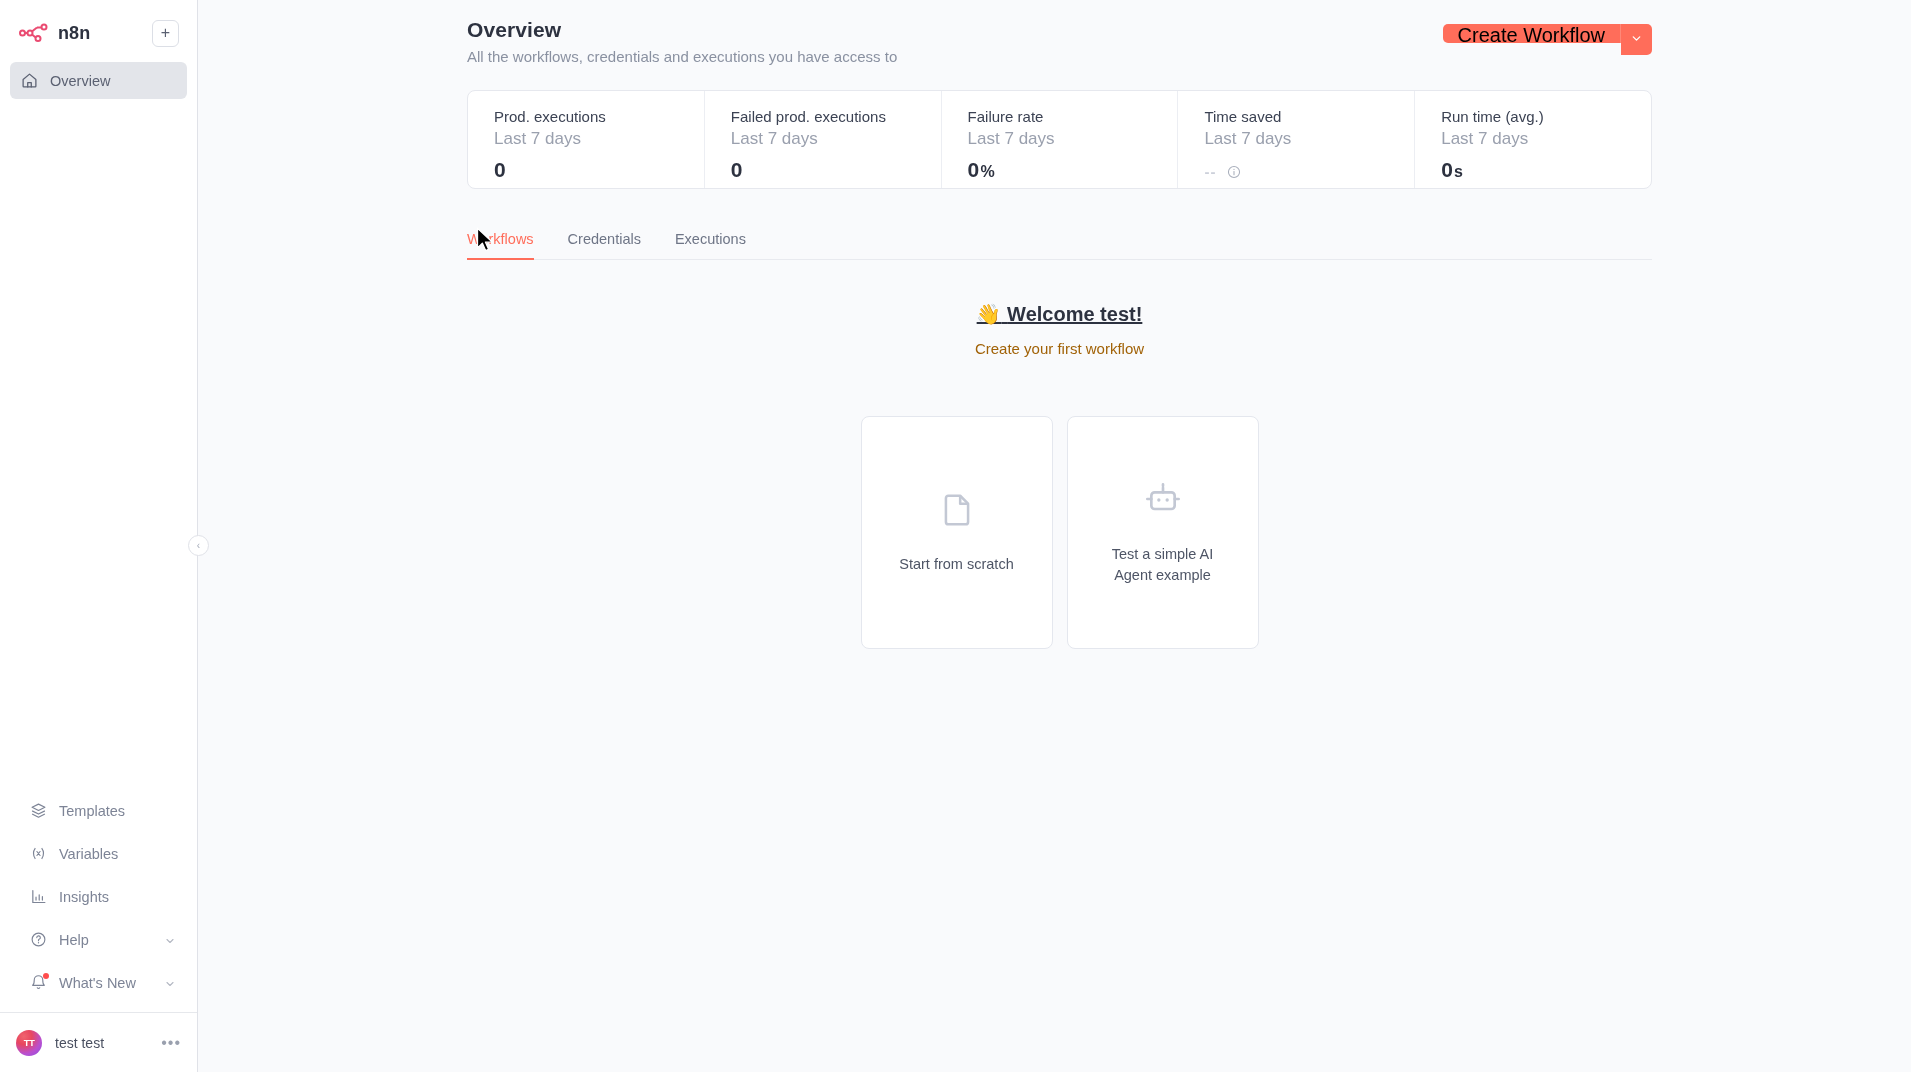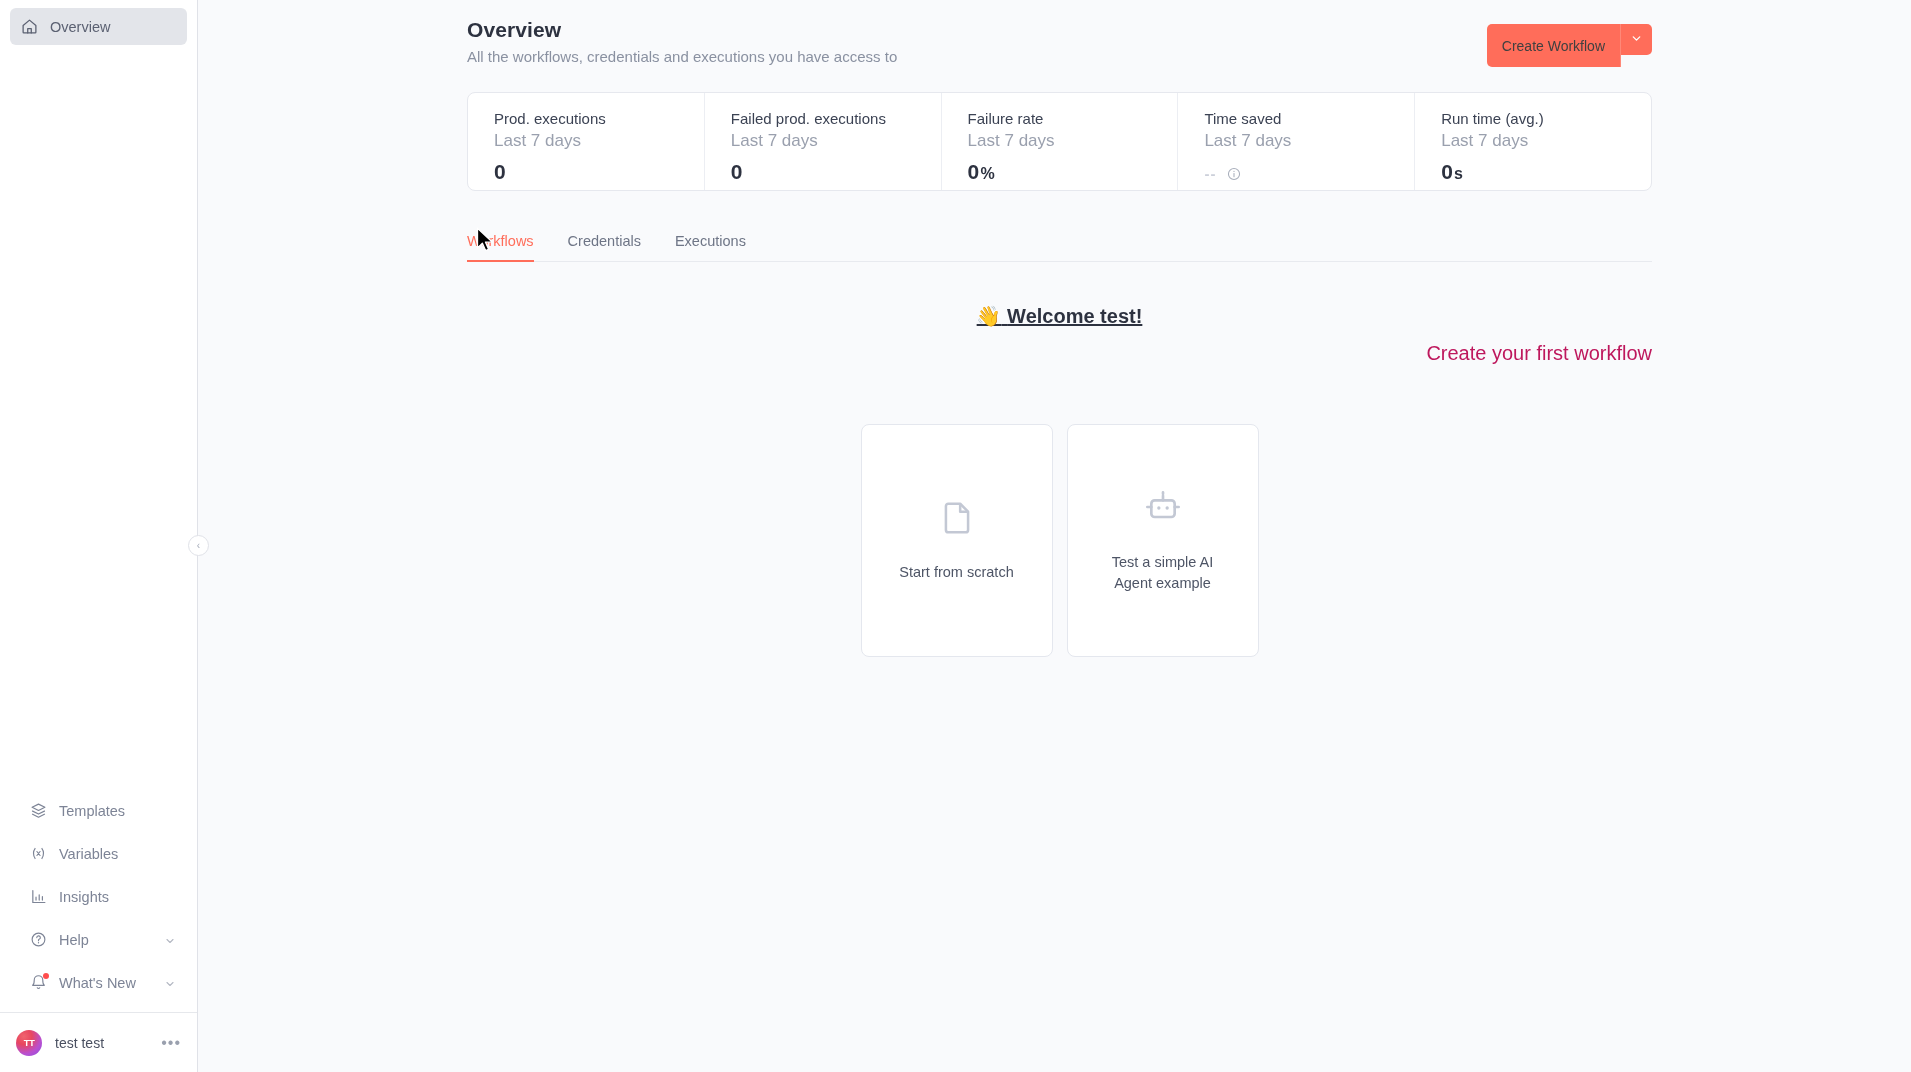--- a/index.html
+++ b/index.html
@@ -98,24 +98,24 @@
     overflow: hidden;
     position: relative;
   }
   .content { width: 1185px; margin: 0 0 0 269px; padding-top: 18px; }
 
   .page-head { display: flex; align-items: flex-start; }
   .page-title { font-size: 21px; font-weight: 700; color: #2d3240; letter-spacing: .1px; }
   .page-sub { font-size: 15px; color: #8a91a1; margin-top: 6px; text-align: right; }
   .head-actions { margin-left: auto; display: flex; padding-top: 6px; }
   .btn-primary {
-    background: #ff6d5a; color: #404040;
+    background: #ff6d5a; color: #000000;
     border: none; border-right: 1px solid #ff8878;
-    font-size: 14px; font-family: inherit;
-    padding: 0 15px; height: 43px;
+    font-size: 20px; font-family: inherit;
+    padding: 0 15px; height: 19px;
     border-radius: 5px 0 0 5px;
     cursor: pointer;
   }
   .btn-primary-caret {
     background: #ff6d5a; color: #fff;
     border: none; width: 31px; height: 31px;
     border-radius: 0 5px 5px 0;
     display: flex; align-items: center; justify-content: center;
     cursor: pointer;
   }
@@ -150,21 +150,21 @@
     padding-bottom: 11px; cursor: pointer;
     border-bottom: 2px solid transparent;
     margin-bottom: -1px;
   }
   .tab.active { color: #ff6d5a; border-bottom-color: #ff6d5a; }
 
   
   .empty { text-align: center; padding-top: 42px; }
   .welcome { font-size: 20px; font-weight: 700; color: #2d3240; text-decoration: underline; }
   .welcome .wave { font-weight: 400; }
-  .empty-sub { font-size: 20px; color: #be185d; margin-top: 14px; text-align: right; }
+  .empty-sub { font-size: 15px; color: #a16207; margin-top: 14px; }
   .cards { display: flex; justify-content: center; gap: 14px; margin-top: 59px; }
   .wf-card {
     width: 192px; height: 233px;
     background: #fff;
     border: 1px solid #e4e7ee;
     border-radius: 8px;
     display: flex; flex-direction: column;
     align-items: center; justify-content: center;
     cursor: pointer;
   }
@@ -174,20 +174,44 @@
     width: 132px; text-align: center;
   }
 
   .cursor { position: absolute; left: 278px; top: 227px; z-index: 40; pointer-events: none; }
 </style>
 </head>
 <body>
 
 <aside class="sidebar">
 
+  <div class="sb-top">
+    <div class="sb-brand">
+      <span class="logo-mark">
+        <svg viewBox="0 0 60 40" width="30" height="22">
+          <g fill="none" stroke="#ea4b71" stroke-width="4">
+            <line x1="8" y1="20" x2="22" y2="20"></line>
+            <line x1="22" y1="20" x2="36" y2="9"></line>
+            <line x1="22" y1="20" x2="36" y2="31"></line>
+            <line x1="36" y1="9" x2="50" y2="9"></line>
+          </g>
+          <g fill="#fff" stroke="#ea4b71" stroke-width="4">
+            <circle cx="7" cy="20" r="5"></circle>
+            <circle cx="22" cy="20" r="5"></circle>
+            <circle cx="38" cy="31" r="5"></circle>
+            <circle cx="50" cy="8" r="5"></circle>
+          </g>
+        </svg>
+      </span>
+      <span class="brand-name">n8n</span>
+      <button class="plus-btn">
+        <span>+</span>
+      </button>
+    </div>
+  </div>
 
   <nav class="sb-nav">
     <div class="sb-item active">
       <span class="ico">
         <svg viewBox="0 0 24 24" width="17" height="17" fill="none" stroke="#5b6172" stroke-width="1.8" stroke-linecap="round" stroke-linejoin="round">
           <path d="M3 10.5 12 3l9 7.5V20a1 1 0 0 1-1 1H4a1 1 0 0 1-1-1z"></path>
           <path d="M9.5 21v-6h5v6"></path>
         </svg>
       </span>
       <span>Overview</span>

